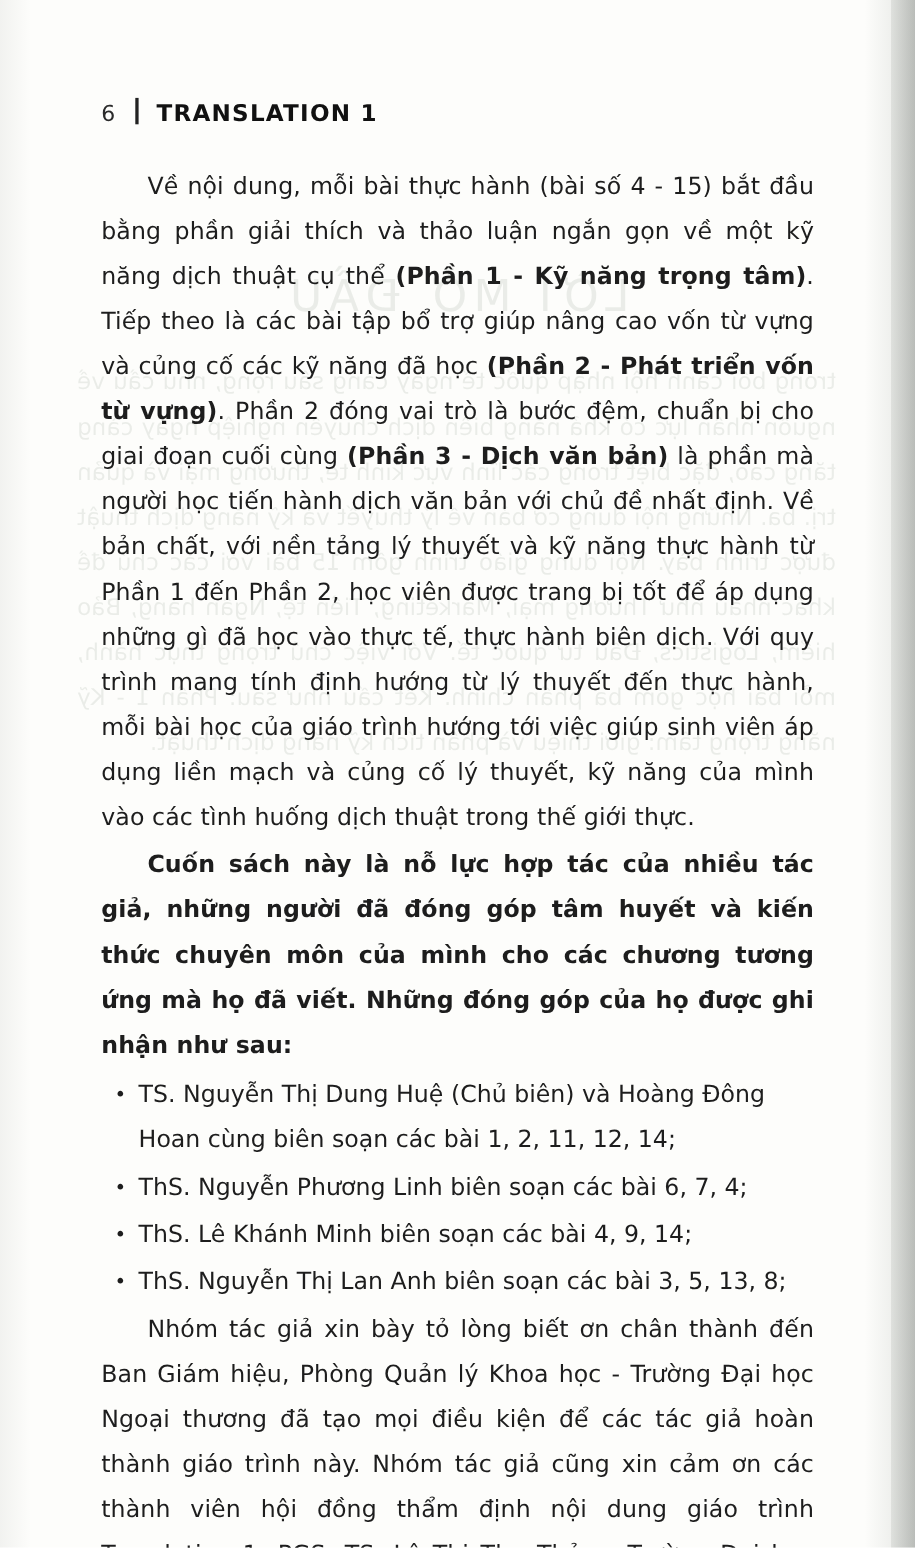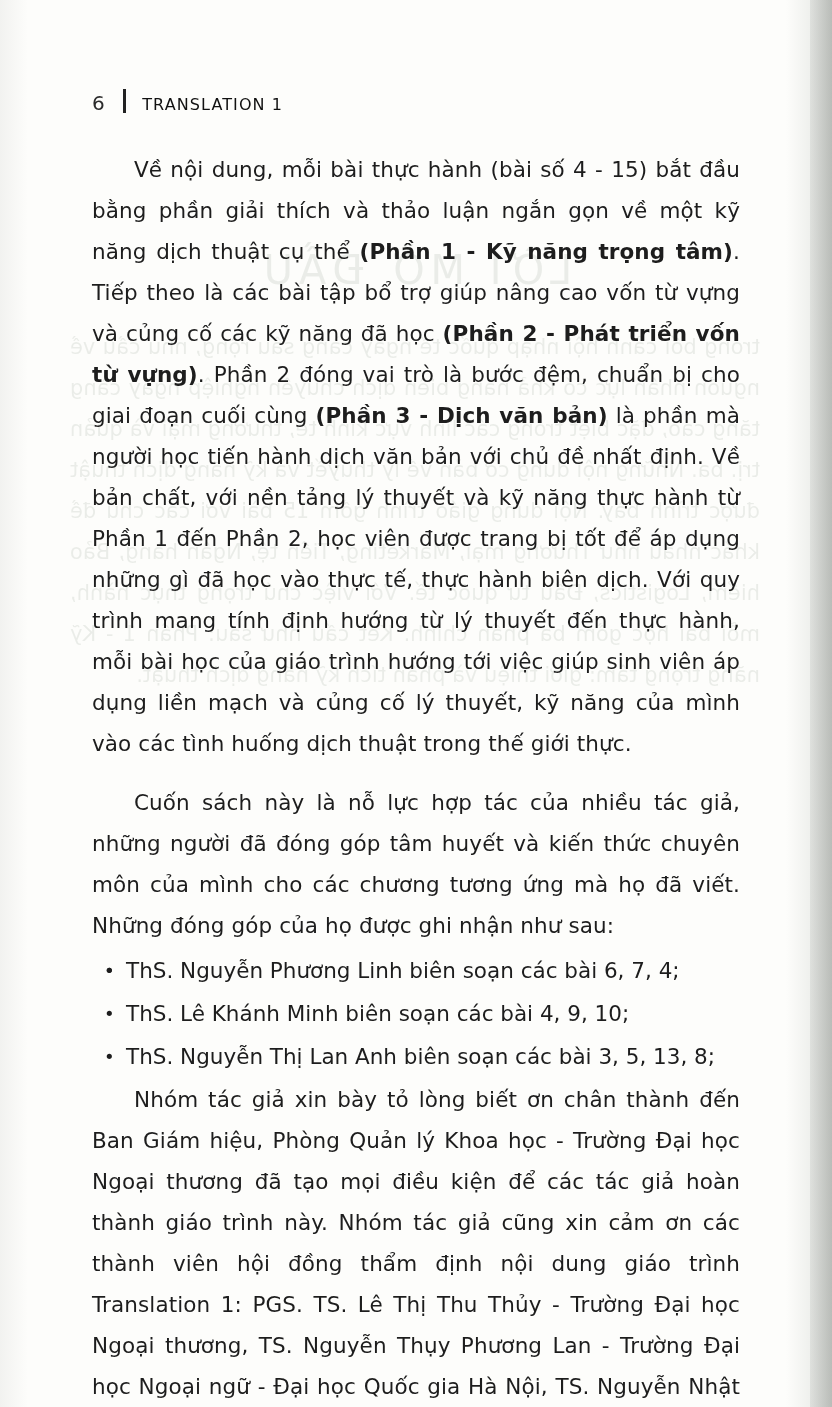--- a/index.html
+++ b/index.html
@@ -52,35 +52,35 @@
   }
   .rule {
     display: inline-block;
     width: 3px;
     height: 24px;
     background: #222;
     margin: 0 16px 0 18px;
     transform: translateY(3px);
   }
   .head-title {
-    font-size: 16px;
-    font-weight: normal;
+    font-size: 21px;
+    font-weight: bold;
     letter-spacing: 1.1px;
     color: #111;
   }
   p {
     margin: 0;
     font-size: 21.5px;
     line-height: 41px;
     text-align: justify;
     text-justify: inter-word;
     color: #1d1d1d;
     letter-spacing: 0.1px;
   }
-  p + p { margin-top: 18px; }
+  p + p { margin-top: 2px; font-weight: bold; }
   .indent { text-indent: 42px; }
   b { font-weight: bold; }
   ul.credits {
     list-style: none;
     margin: 4px 0 2px 0;
     padding: 0;
   }
   ul.credits li {
     position: relative;
     padding-left: 34px;
@@ -141,23 +141,23 @@
       <span class="folio">6</span>
       <span class="rule"></span>
       <span class="head-title">TRANSLATION 1</span>
     </div>
 
     <p class="indent"><span>Về nội dung, mỗi bài thực hành (bài số 4 - 15) bắt đầu bằng phần giải thích và thảo luận ngắn gọn về một kỹ năng dịch thuật cụ thể </span><b>(Phần 1 - Kỹ năng trọng tâm)</b><span>. Tiếp theo là các bài tập bổ trợ giúp nâng cao vốn từ vựng và củng cố các kỹ năng đã học </span><b>(Phần 2 - Phát triển vốn từ vựng)</b><span>. Phần 2 đóng vai trò là bước đệm, chuẩn bị cho giai đoạn cuối cùng </span><b>(Phần 3 - Dịch văn bản)</b><span> là phần mà người học tiến hành dịch văn bản với chủ đề nhất định. Về bản chất, với nền tảng lý thuyết và kỹ năng thực hành từ Phần 1 đến Phần 2, học viên được trang bị tốt để áp dụng những gì đã học vào thực tế, thực hành biên dịch. Với quy trình mang tính định hướng từ lý thuyết đến thực hành, mỗi bài học của giáo trình hướng tới việc giúp sinh viên áp dụng liền mạch và củng cố lý thuyết, kỹ năng của mình vào các tình huống dịch thuật trong thế giới thực.</span></p>
 
     <p class="indent">Cuốn sách này là nỗ lực hợp tác của nhiều tác giả, những người đã đóng góp tâm huyết và kiến thức chuyên môn của mình cho các chương tương ứng mà họ đã viết. Những đóng góp của họ được ghi nhận như sau:</p>
 
     <ul class="credits">
-      <li><span class="bullet">•</span></li>
+      <li><span class="bullet">•</span><span class="li-text">TS. Nguyễn Thị Dung Huệ (Chủ biên) và Hoàng Đông Hoan cùng biên soạn các bài 1, 2, 11, 12, 14;</span></li>
       <li><span class="bullet">•</span><span class="li-text">ThS. Nguyễn Phương Linh biên soạn các bài 6, 7, 4;</span></li>
-      <li><span class="bullet">•</span><span class="li-text">ThS. Lê Khánh Minh biên soạn các bài 4, 9, 10;</span></li>
+      <li><span class="bullet">•</span><span class="li-text">ThS. Lê Khánh Minh biên soạn các bài 4, 9, 14;</span></li>
       <li><span class="bullet">•</span><span class="li-text">ThS. Nguyễn Thị Lan Anh biên soạn các bài 3, 5, 13, 8;</span></li>
     </ul>
 
     <p class="indent">Nhóm tác giả xin bày tỏ lòng biết ơn chân thành đến Ban Giám hiệu, Phòng Quản lý Khoa học - Trường Đại học Ngoại thương đã tạo mọi điều kiện để các tác giả hoàn thành giáo trình này. Nhóm tác giả cũng xin cảm ơn các thành viên hội đồng thẩm định nội dung giáo trình Translation 1: PGS. TS. Lê Thị Thu Thủy - Trường Đại học Ngoại thương, TS. Nguyễn Thụy Phương Lan - Trường Đại học Ngoại ngữ - Đại học Quốc gia Hà Nội, TS. Nguyễn Nhật Tuấn</p>
 
   </div>
 
   <div class="bleed"></div>
 </div>
 

